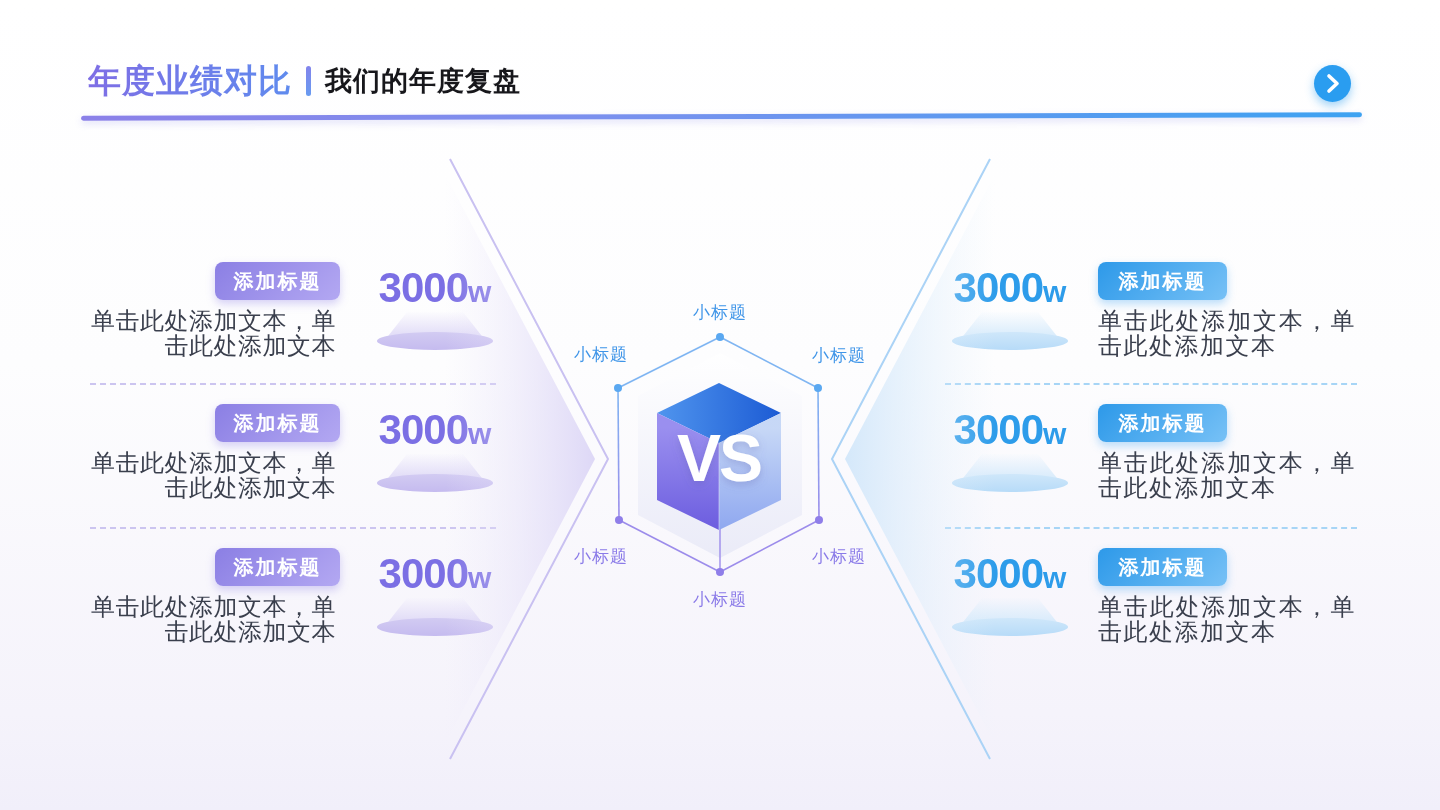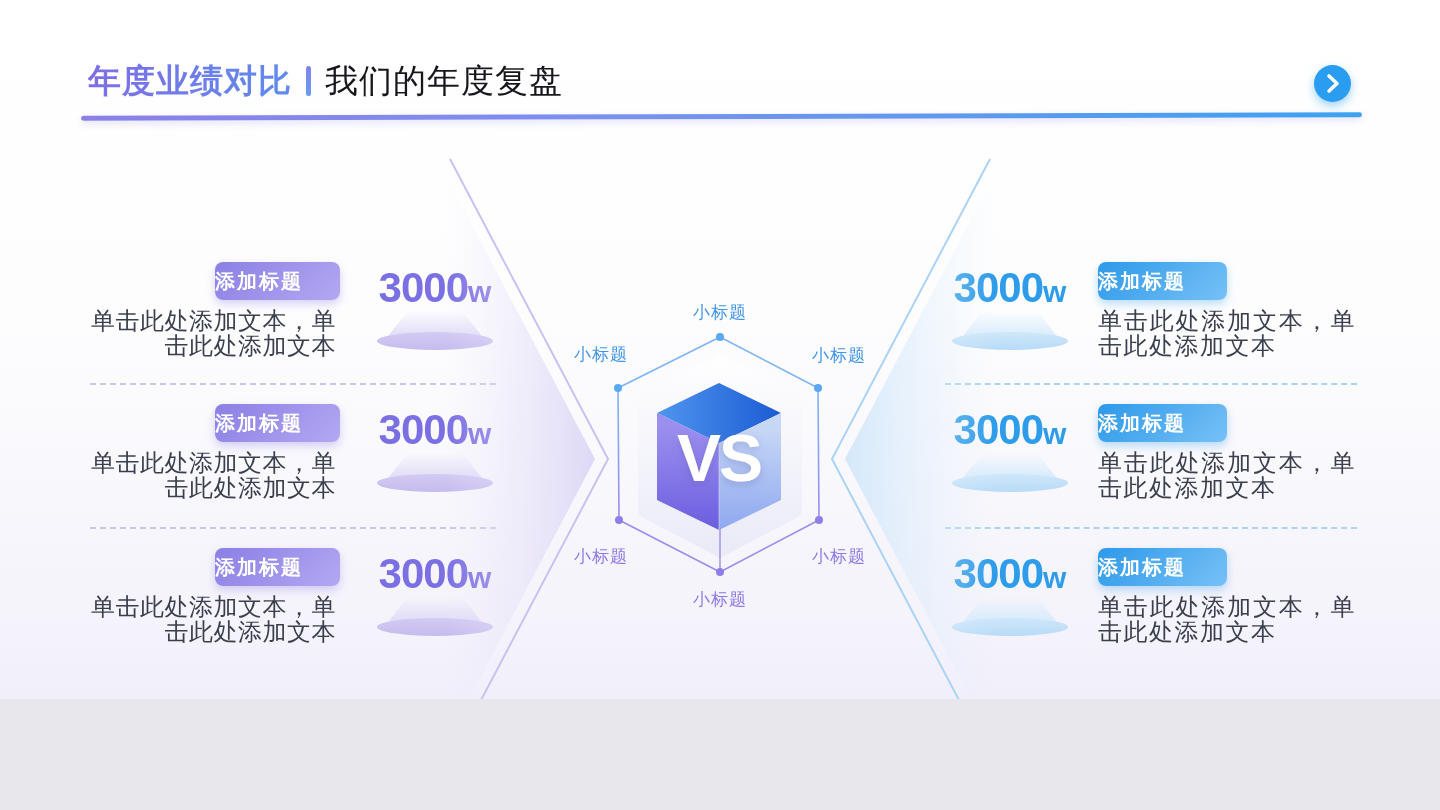--- a/index.html
+++ b/index.html
@@ -1,46 +1,46 @@
 <!DOCTYPE html>
 <html><head>
 <meta charset="utf-8">
 <style>
   html,body { margin:0; padding:0; background:#e8e8ec; }
   .slide {
-    position:relative; width:1440px; height:699px; overflow:hidden;
+    position:relative; width:1440px; height:810px; overflow:hidden;
     background:linear-gradient(180deg,#ffffff 0%,#fdfdfe 45%,#f5f3fb 88%,#f1effa 100%);
     font-family:"Liberation Sans",sans-serif;
   }
   
   .header-title { position:absolute; left:88px; top:60px; display:flex; align-items:center; height:42px; }
   .title-hl {
     font-size:33px; font-weight:bold; letter-spacing:1px;
     background:linear-gradient(90deg,#7e6ee5,#5f8bee);
     -webkit-background-clip:text; background-clip:text; color:transparent;
   }
   .title-sep { width:5px; height:30px; border-radius:3px; margin:0 14px;
     background:linear-gradient(180deg,#8284ec,#689bf0); }
-  .title-main { font-size:33px; font-weight:normal; color:#17171b; letter-spacing:1px; }
+  .title-main { font-size:27px; font-weight:bold; color:#17171b; letter-spacing:1px; }
   .next-btn {
     position:absolute; left:1314px; top:65px; width:37px; height:37px; border-radius:50%;
     background:#2a9df0; display:flex; align-items:center; justify-content:center;
     box-shadow:0 4px 10px rgba(42,157,240,.45); cursor:pointer;
   }
   .header-rule {
     position:absolute; left:81px; top:114px; width:1281px; height:5px; border-radius:4px;
     background:linear-gradient(90deg,#8b80e8 0%,#7b90ee 40%,#3ea2f1 100%);
     box-shadow:0 3px 7px rgba(140,140,235,.28); transform:rotate(-.15deg);
   }
   
   .row { position:absolute; height:112px; }
   .row-left  { left:90px;  width:406px; }
   .row-right { left:945px; width:415px; }
   .badge {
-    position:absolute; top:0; height:38px; line-height:38px; text-align:left;
+    position:absolute; top:0; height:38px; line-height:38px; text-align:center;
     border-radius:8px; color:#fff; font-size:20px; font-weight:bold; letter-spacing:2px; cursor:pointer;
   }
   .row-left  .badge { left:125px; width:125px; background:linear-gradient(135deg,#8b7fe4,#b3a8f2); box-shadow:0 4px 9px rgba(140,125,230,.35); }
   .row-right .badge { left:153px; width:129px; background:linear-gradient(135deg,#2d99e9,#77c1f6); box-shadow:0 4px 9px rgba(60,160,240,.35); }
   .metric { position:absolute; top:2px; width:120px; text-align:center; font-weight:bold; font-size:42px; letter-spacing:-1px; }
   .row-left  .metric { left:285px; color:#7b6fe4; }
   .row-right .metric { left:5px;   color:#2d9cea; }
   .metric .unit { font-size:30px; letter-spacing:0; }
   .pedestal { position:absolute; width:120px; height:38px; top:50px; }
   .row-left  .pedestal { left:285px; }

